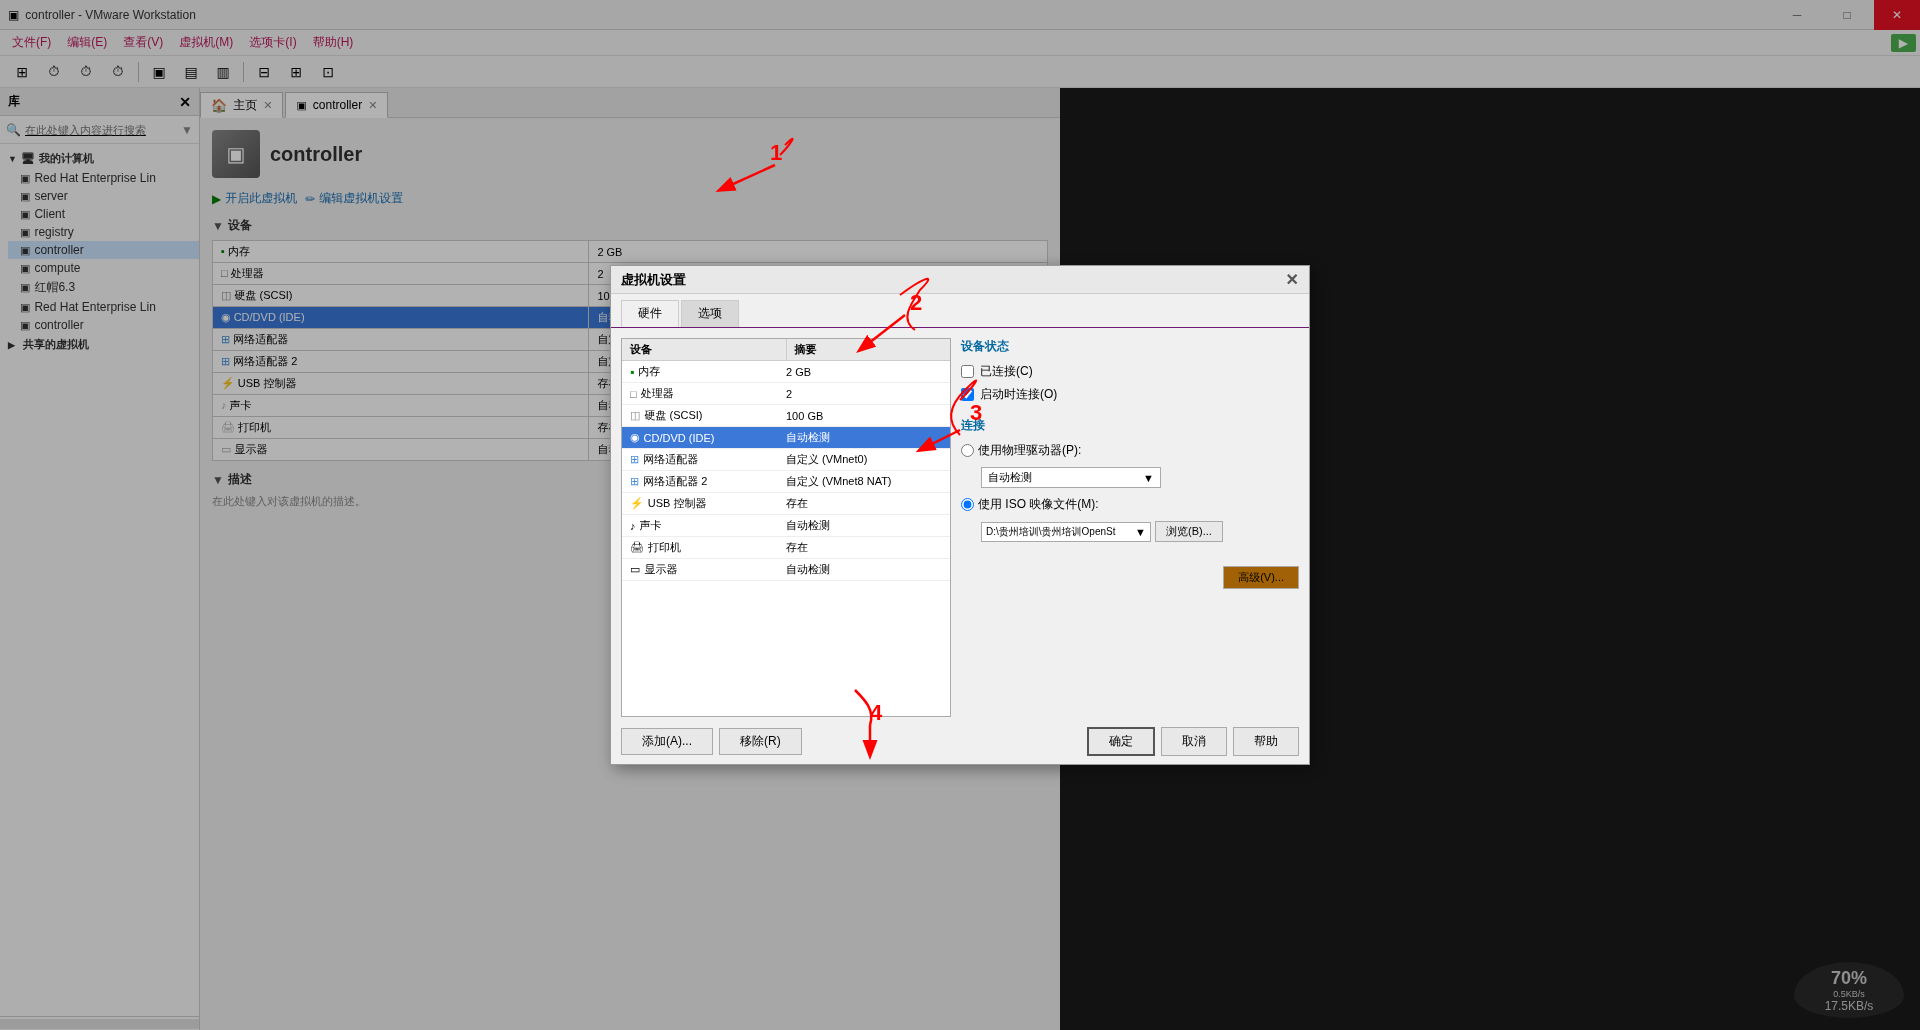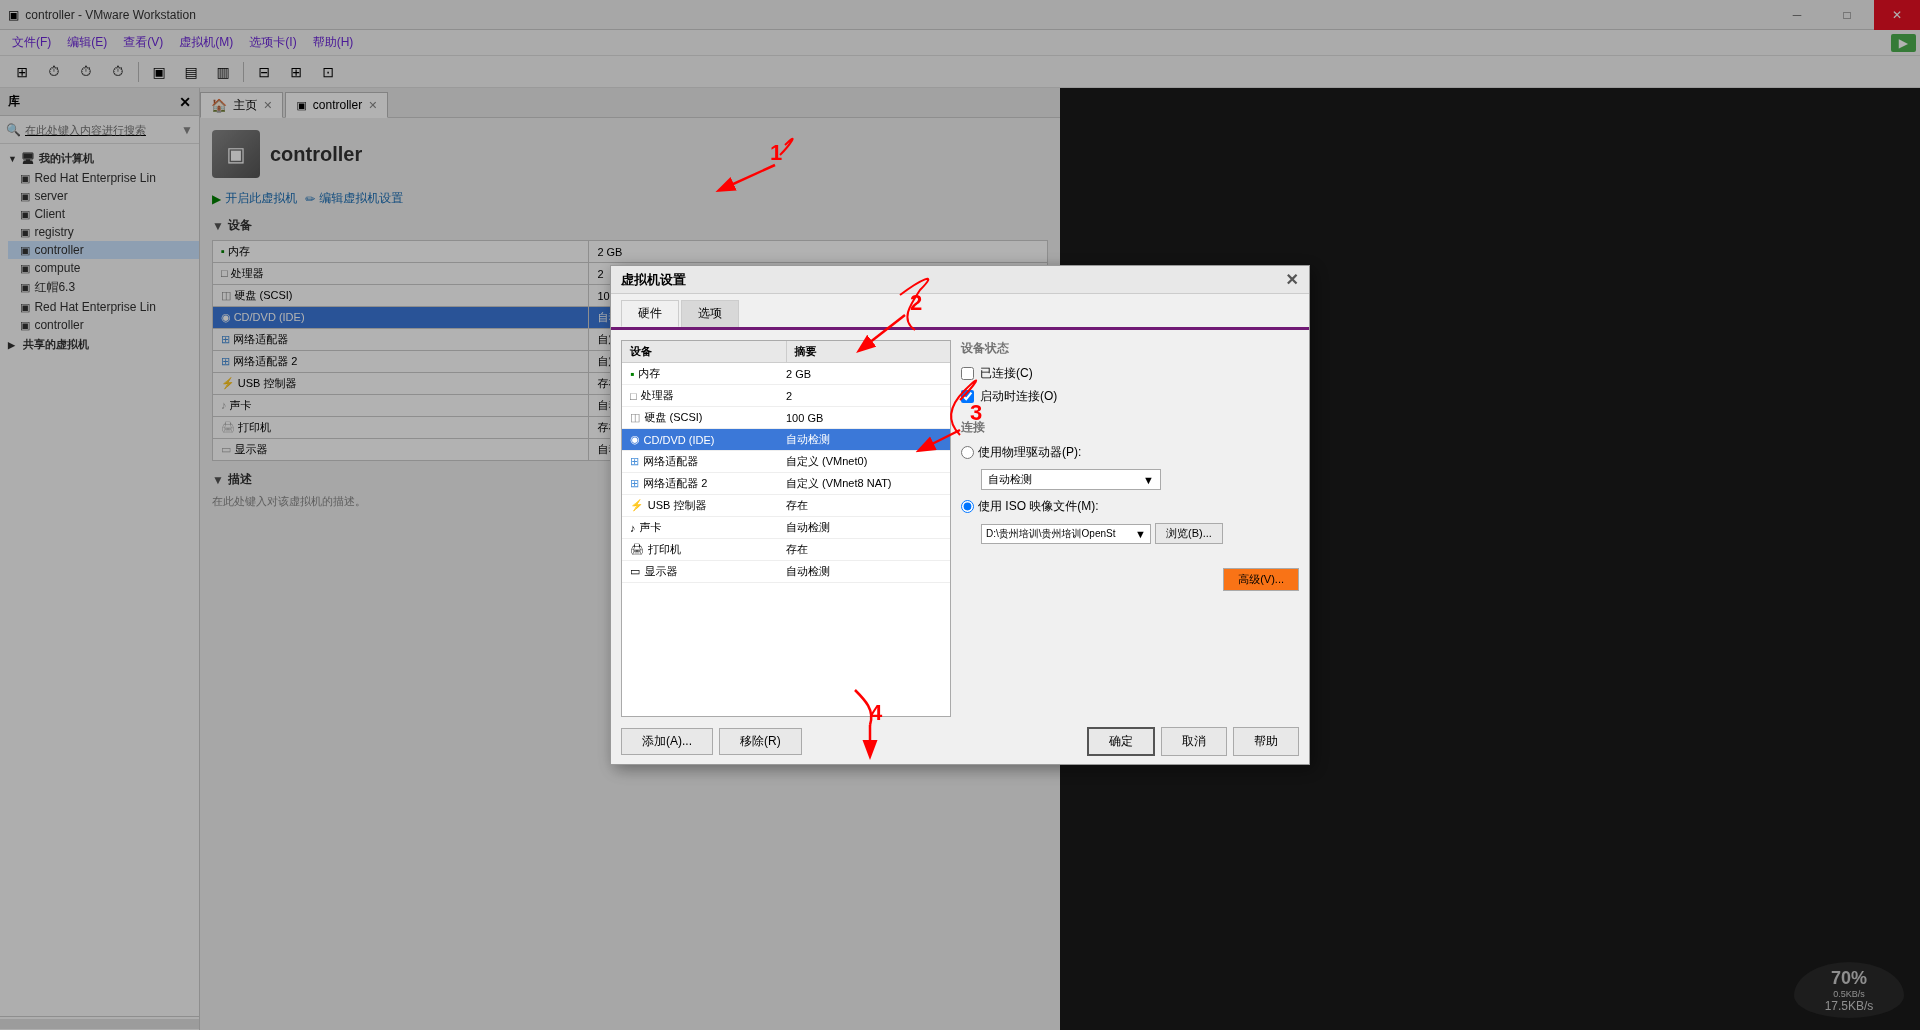--- a/index.html
+++ b/index.html
@@ -24,21 +24,21 @@
 
     
     .menu-bar {
       background: #f5f5f5;
       height: 26px;
       display: flex;
       align-items: center;
       padding: 0 4px;
       border-bottom: 1px solid #ddd;
     }
-    .menu-bar span { padding: 3px 8px; cursor: pointer; font-size: 12px; color: #6d28d9; }
+    .menu-bar span { padding: 3px 8px; cursor: pointer; font-size: 12px; color: #be185d; }
 
     
     .toolbar {
       background: #f5f5f5;
       height: 32px;
       display: flex;
       align-items: center;
       padding: 0 8px;
       border-bottom: 1px solid #ddd;
       gap: 4px;
@@ -216,21 +216,21 @@
       border-bottom: 1px solid #ccc;
       font-size: 13px;
       font-weight: bold;
     }
     .dialog-title-close {
       margin-left: auto; cursor: pointer; font-size: 16px; color: #555;
     }
     .dialog-tabs {
       display: flex;
       padding: 6px 10px 0;
-      border-bottom: 3px solid #701a75;
+      border-bottom: 1px solid #701a75;
       gap: 2px;
     }
     .dialog-tab {
       padding: 4px 16px; border: 1px solid #ccc; background: #d8d8d8;
       cursor: pointer; font-size: 12px; border-bottom: none;
     }
     .dialog-tab.active { background: #f0f0f0; border-bottom: 1px solid #f0f0f0; }
     .dialog-body {
       display: flex;
       flex: 1;
@@ -254,21 +254,21 @@
     .dialog-device-row {
       display: flex; padding: 3px 8px; border-bottom: 1px solid #eee; cursor: pointer; align-items: center;
     }
     .dialog-device-row.selected { background: #3b78d8; color: white; }
     .dialog-device-name { flex: 1; font-size: 11px; display: flex; align-items: center; gap: 4px; }
     .dialog-device-summary { flex: 1; font-size: 11px; }
 
     .dialog-right {
       flex: 1;
     }
-    .right-section-title { font-size: 12px; font-weight: bold; color: #737373; margin-bottom: 8px; }
+    .right-section-title { font-size: 12px; font-weight: bold; color: #0369a1; margin-bottom: 8px; }
     .checkbox-row { display: flex; align-items: center; gap: 6px; margin-bottom: 6px; font-size: 12px; }
     .checkbox-row input[type=checkbox] { }
 
     .connection-section { margin-top: 14px; }
     .radio-row { display: flex; align-items: center; gap: 4px; margin-bottom: 8px; font-size: 12px; }
     .radio-row input[type=radio] { }
     .auto-detect-dropdown {
       display: flex; align-items: center; border: 1px solid #aaa; background: #fff;
       padding: 2px 6px; font-size: 11px; margin-left: 20px; margin-bottom: 6px;
       width: 180px; justify-content: space-between;
@@ -280,21 +280,21 @@
       border: 1px solid #aaa; background: #fff;
       padding: 2px 4px; font-size: 11px; width: 170px;
       display: flex; align-items: center; justify-content: space-between;
     }
     .browse-btn {
       padding: 2px 10px; border: 1px solid #aaa; background: #e8e8e8;
       cursor: pointer; font-size: 11px;
     }
     .advanced-btn {
       display: block; margin: 12px 0 0 auto;
-      padding: 3px 14px; border: 1px solid #aaa; background: #f97316;
+      padding: 3px 14px; border: 1px solid #aaa; background: #a16207;
       cursor: pointer; font-size: 11px;
     }
     .dialog-btn {
       padding: 4px 20px; border: 1px solid #aaa; background: #e8e8e8;
       cursor: pointer; font-size: 12px;
     }
     .dialog-btn.primary {
       background: #e8e8e8; border: 2px solid #555;
     }
 

